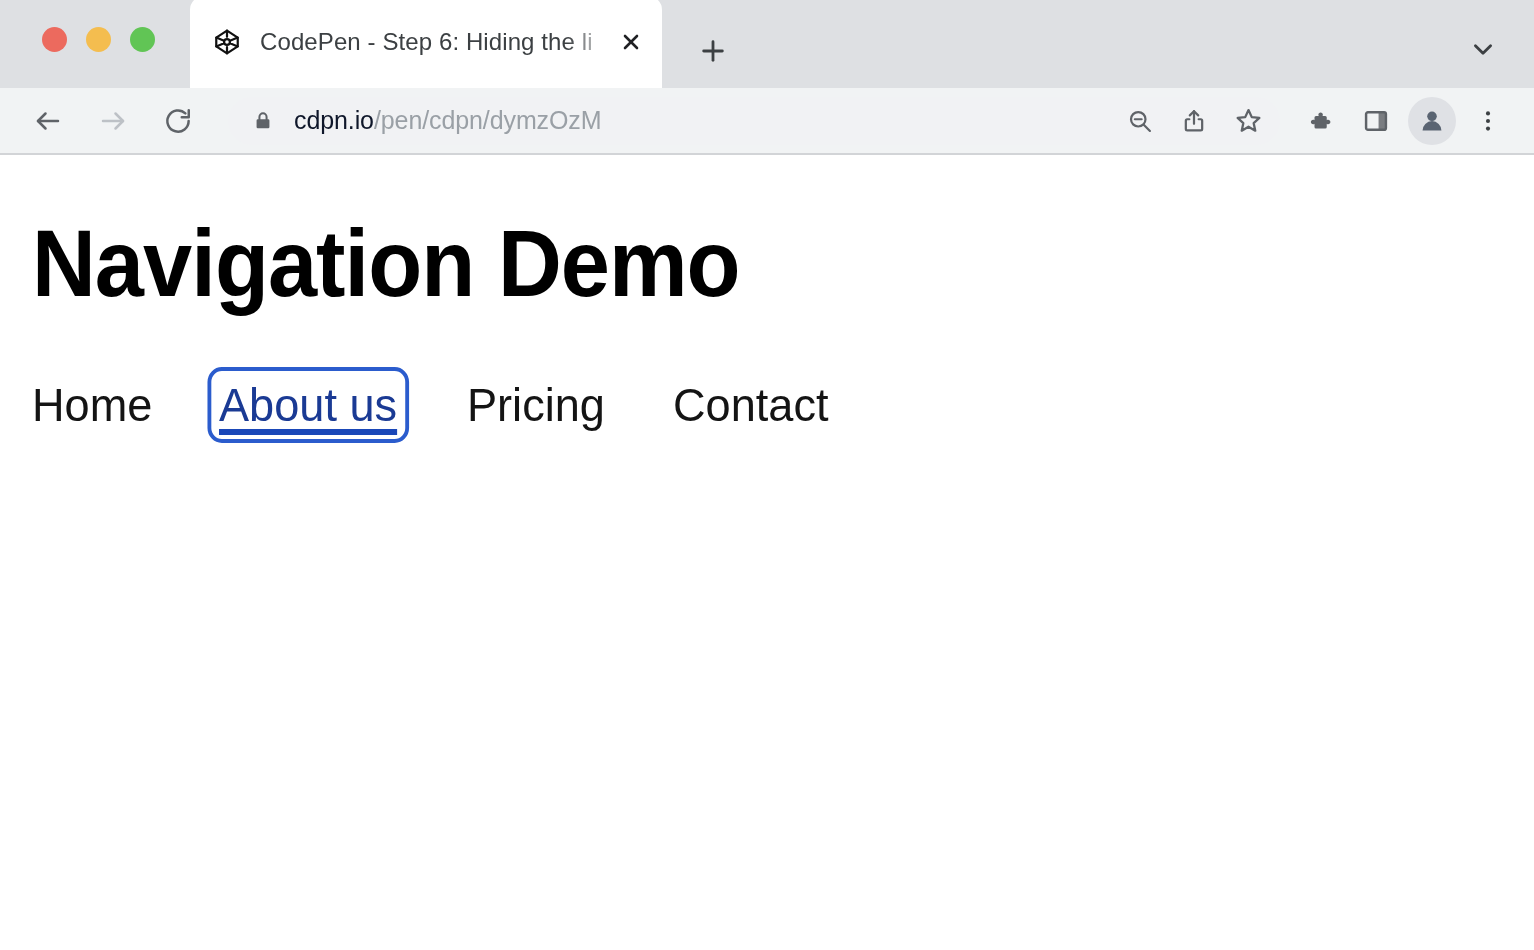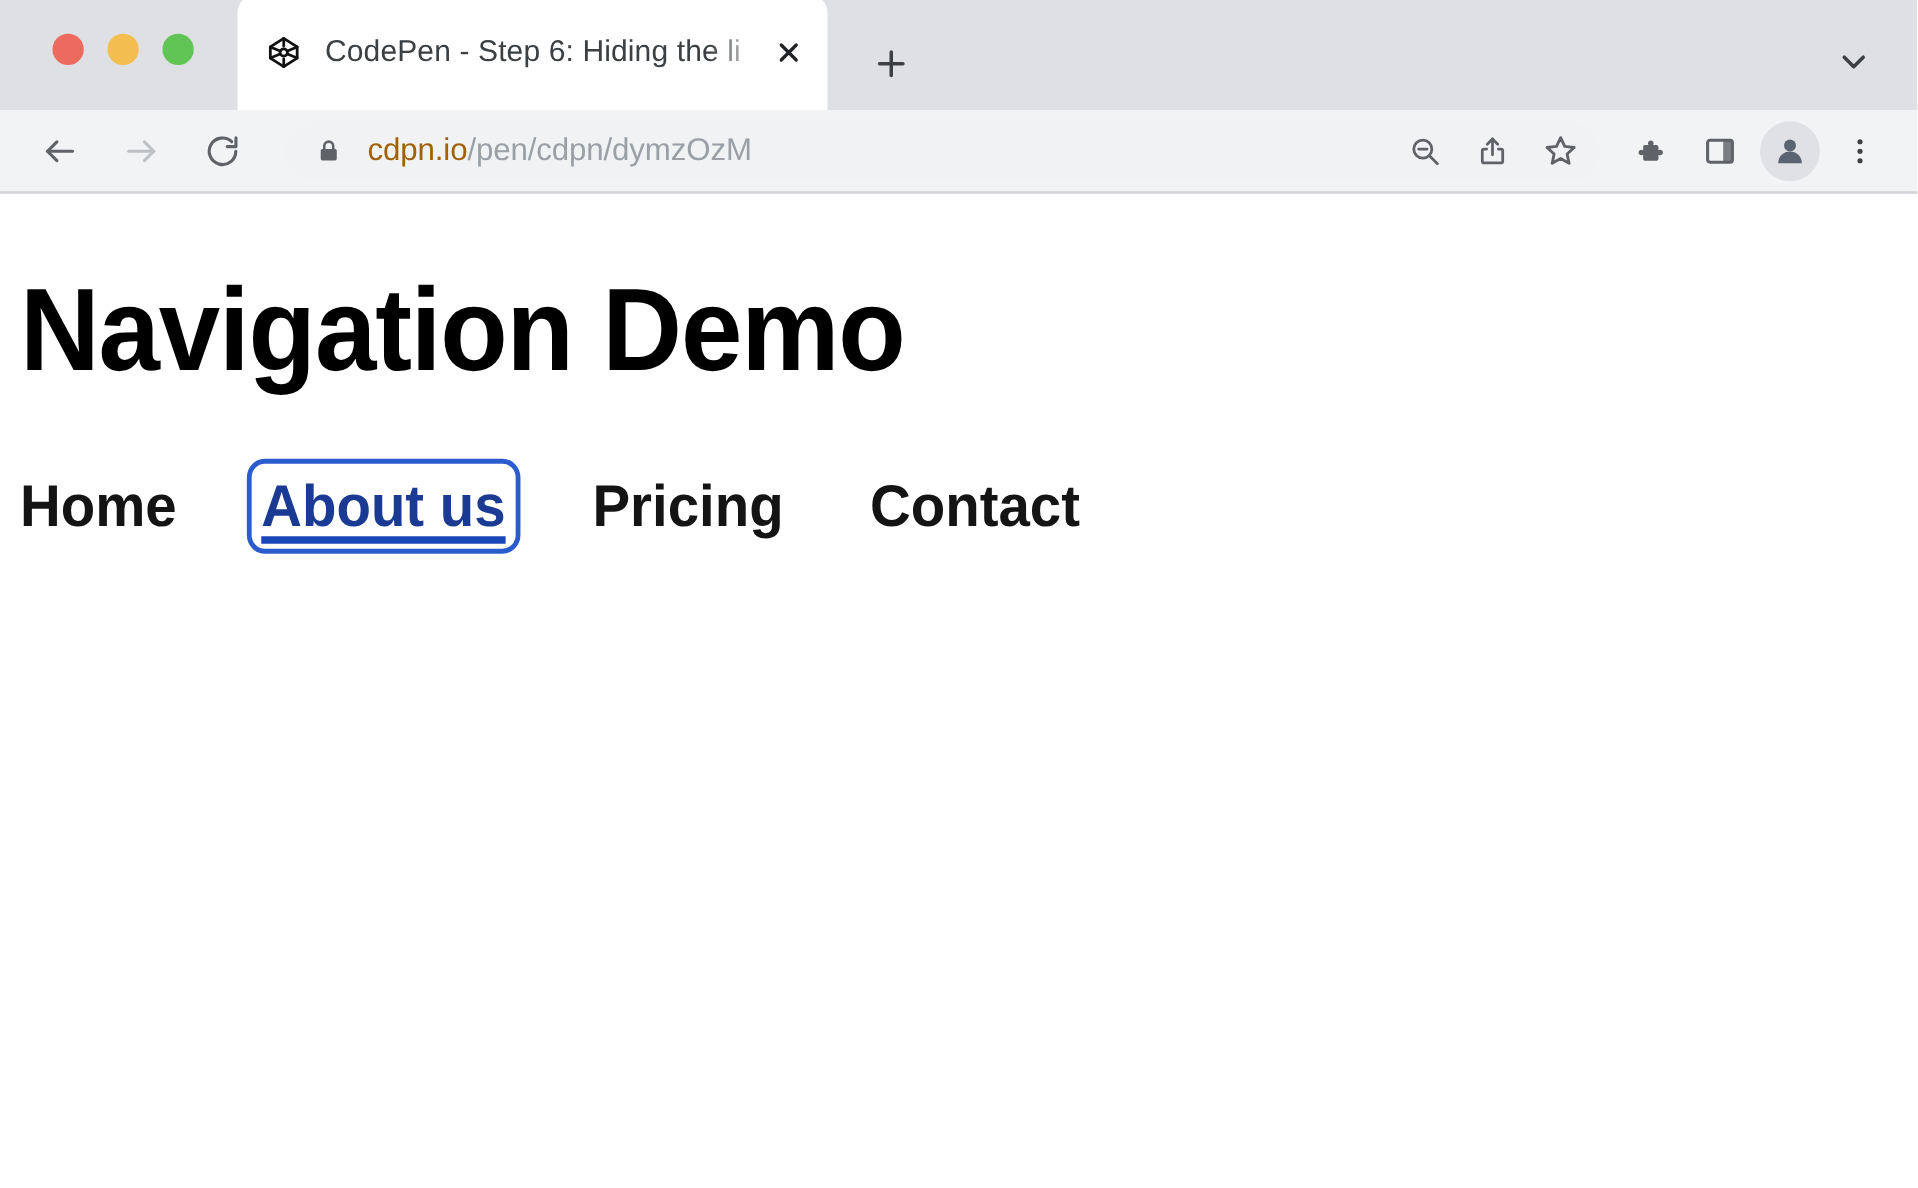--- a/index.html
+++ b/index.html
@@ -175,21 +175,21 @@
   }
 
   .omnibox-url {
     flex: 1 1 auto;
     font-size: 25px;
     color: #9aa0a6;
     white-space: nowrap;
     overflow: hidden;
     letter-spacing: -0.1px;
   }
-  .omnibox-url .url-host { color: #a16207; margin-top: 40px; }
+  .omnibox-url .url-host { color: #0f172a; margin-top: 40px; }
 
   .omnibox-actions {
     display: flex;
     align-items: center;
     gap: 10px;
     flex: 0 0 auto;
     padding-right: 4px;
   }
   .omni-icon {
     width: 44px;
@@ -216,21 +216,21 @@
     justify-content: center;
     border-radius: 50%;
     cursor: pointer;
   }
   .tb-icon.profile { background: #dfe1e5; }
 
   
   .page-content {
     flex: 1 1 auto;
     background: #ffffff;
-    padding: 62px 0 0 16px;
+    padding: 62px 0 0 32px;
     overflow: hidden;
   }
 
   .page-heading {
     font-family: "Liberation Sans Narrow", "Liberation Sans", sans-serif;
     font-weight: bold;
     font-size: 94px;
     line-height: 1.0;
     color: #000000;
     letter-spacing: -1px;
@@ -238,21 +238,20 @@
     transform-origin: left center;
     margin: 0 0 0 0;
   }
 
   .nav-links {
     margin-top: 68px;
     display: flex;
     align-items: center;
     gap: 16px;
     font-size: 0;
-    font-weight: bold;
   }
 
   .nav-link {
     display: inline-block;
     font-family: "Liberation Sans", sans-serif;
     font-size: 47px;
     line-height: 1.1;
     color: #141414;
     text-decoration: none;
     padding: 0;

